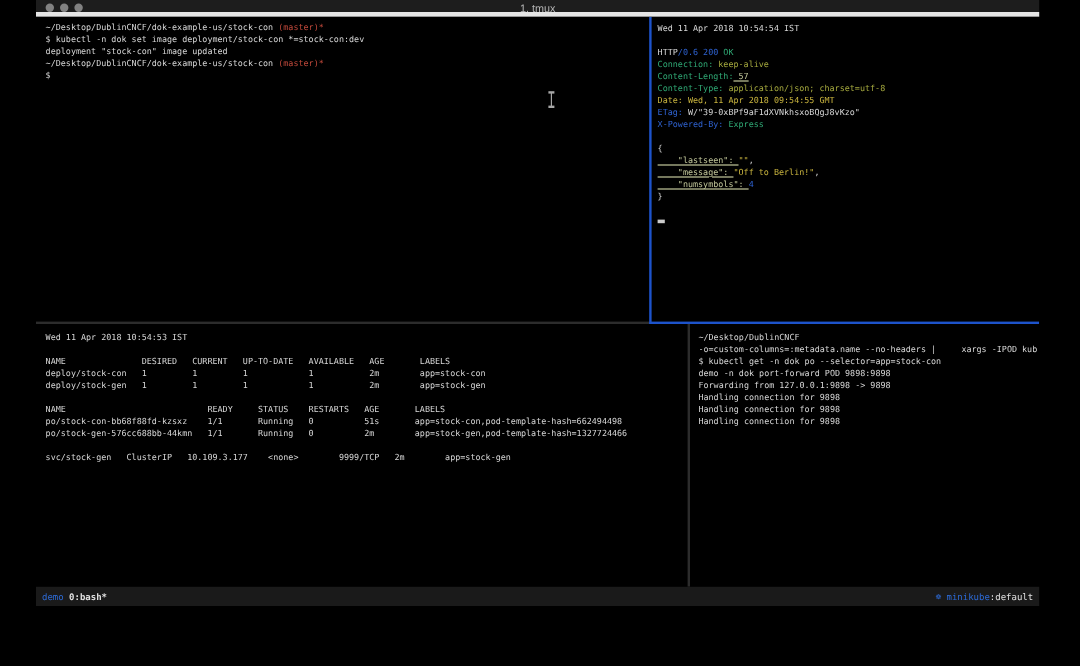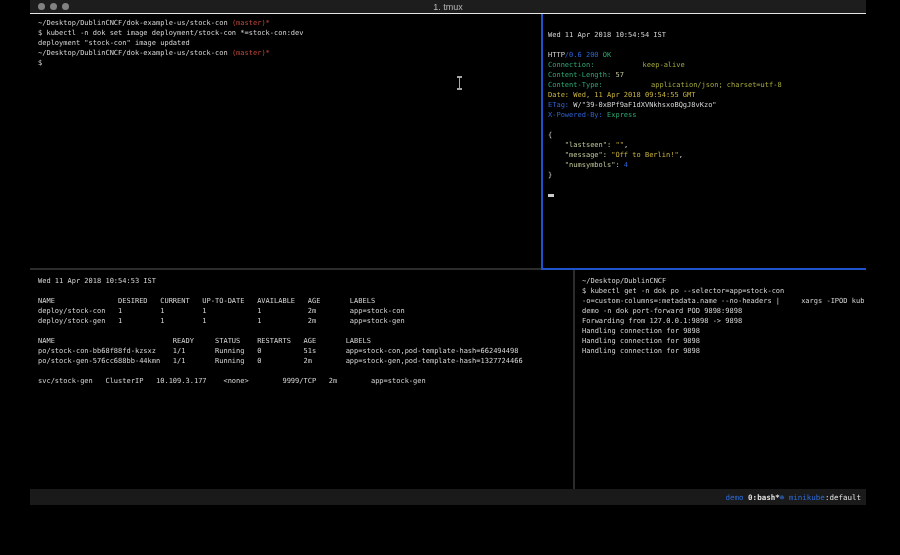--- a/index.html
+++ b/index.html
@@ -2,60 +2,60 @@
 <html><head>
 <meta charset="utf-8">
 <style>
   html,body{margin:0;padding:0;background:#000;width:900px;height:555px;overflow:hidden;}
   .stage{position:relative;width:900px;height:555px;background:#000;
          font-family:"DejaVu Sans Mono","Liberation Mono",monospace;}
   .window{position:absolute;left:30px;top:0;width:836px;height:505px;background:#000;}
 
   
   .titlebar{position:absolute;left:0;top:0;width:100%;height:14px;background:#1d1d1d;
-            border-bottom:1px solid #e5e5e5;box-sizing:border-box;}
+            border-bottom:4px solid #e5e5e5;box-sizing:border-box;}
   .lights{position:absolute;left:8px;top:3px;display:flex;gap:5px;}
   .light{width:7px;height:7px;border-radius:50%;background:#828282;display:inline-block;}
   .wtitle{position:absolute;left:0;right:0;top:1px;text-align:center;color:#b5b5b5;
           font-family:"Liberation Sans",sans-serif;font-size:9px;line-height:12px;}
 
   
   .content{position:absolute;left:0;top:14px;width:836px;height:475px;background:#000;overflow:hidden;}
   .pane{position:absolute;overflow:hidden;box-sizing:border-box;}
   .pane-tl{left:0;top:0;width:511px;height:254px;padding:4px 0 0 8px;}
-  .pane-tr{left:513px;top:0;width:323px;height:262px;padding:16px 0 0 5px;}
+  .pane-tr{left:513px;top:0;width:323px;height:262px;padding:5px 0 0 5px;}
   .pane-bl{left:0;top:256px;width:543px;height:163px;padding:6px 0 0 8px;}
   .pane-br{left:545px;top:256px;width:291px;height:164px;padding:6px 0 0 7px;}
 
   .divider{position:absolute;}
   .div-v-blue{left:511px;top:0;width:2px;height:256px;background:#1d53cb;}
   .div-h-grey{left:0;top:254px;width:511px;height:2px;background:#2c2c2c;}
   .div-h-blue{left:511px;top:254px;width:325px;height:2px;background:#1d53cb;}
   .div-v-grey{left:543px;top:256px;width:2px;height:219px;background:#2c2c2c;}
 
   .tline{white-space:pre;height:10px;line-height:10px;font-size:7px;}
   .c-w{color:#d6d6d6;}
   .c-r{color:#c0483a;}
   .c-b{color:#2e62d1;}
   .c-g{color:#2fa874;}
-  .c-o{color:#a5a93e;margin-left:44px;}
+  .c-o{color:#a5a93e;}
   .c-y{color:#c9b43e;text-align:right;}
-  .c-p{color:#c2c79a;}
+  .c-p{color:#c2c79a;text-decoration:underline;}
   .c-cur{display:inline-block;width:6px;height:3px;background:#cbcbcb;}
 
   
   .ibeam{position:absolute;left:426px;top:62px;width:7px;height:14px;}
   .ibeam i{position:absolute;background:#a6a6a6;display:block;}
   .ibeam .stem{left:3px;top:1px;width:1px;height:12px;}
   .ibeam .cap-top{left:1px;top:0;width:5px;height:2px;}
   .ibeam .cap-bot{left:1px;bottom:0;width:5px;height:2px;}
 
   
   .statusbar{position:absolute;left:0;top:489px;width:100%;height:16px;background:#1a1a1a;
-             display:flex;justify-content:flex-end;align-items:center;
+             display:flex;justify-content:space-between;align-items:center;
              font-size:7.5px;box-sizing:border-box;padding:0 5px;}
   .sb-left,.sb-right{white-space:pre;}
   .sb-blue{color:#2d6bd8;}
   .sb-white{color:#e0e0e0;}
   .bold{font-weight:bold;}
 </style>
 </head>
 <body>
 
 <div class="stage">
@@ -105,22 +105,22 @@
           <div class="tline"><span class="c-w">deploy/stock-gen   1         1         1            1           2m        app=stock-gen</span></div>
           <div class="tline"></div>
           <div class="tline"><span class="c-w">NAME                            READY     STATUS    RESTARTS   AGE       LABELS</span></div>
           <div class="tline"><span class="c-w">po/stock-con-bb68f88fd-kzsxz    1/1       Running   0          51s       app=stock-con,pod-template-hash=662494498</span></div>
           <div class="tline"><span class="c-w">po/stock-gen-576cc688bb-44kmn   1/1       Running   0          2m        app=stock-gen,pod-template-hash=1327724466</span></div>
           <div class="tline"></div>
           <div class="tline"><span class="c-w">svc/stock-gen   ClusterIP   10.109.3.177    &lt;none&gt;        9999/TCP   2m        app=stock-gen</span></div>
         </div>
       <div class="pane pane-br">
           <div class="tline"><span class="c-w">~/Desktop/DublinCNCF</span></div>
+          <div class="tline"><span class="c-w">-o=custom-columns=:metadata.name --no-headers |     xargs -IPOD kub</span></div>
           <div class="tline"><span class="c-w">$ kubectl get -n dok po --selector=app=stock-con</span></div>
-          <div class="tline"><span class="c-w">-o=custom-columns=:metadata.name --no-headers |     xargs -IPOD kub</span></div>
           <div class="tline"><span class="c-w">demo -n dok port-forward POD 9898:9898</span></div>
           <div class="tline"><span class="c-w">Forwarding from 127.0.0.1:9898 -&gt; 9898</span></div>
           <div class="tline"><span class="c-w">Handling connection for 9898</span></div>
           <div class="tline"><span class="c-w">Handling connection for 9898</span></div>
           <div class="tline"><span class="c-w">Handling connection for 9898</span></div>
         </div>
 
       <div class="divider div-v-blue"></div>
       <div class="divider div-h-grey"></div>
       <div class="divider div-h-blue"></div>

